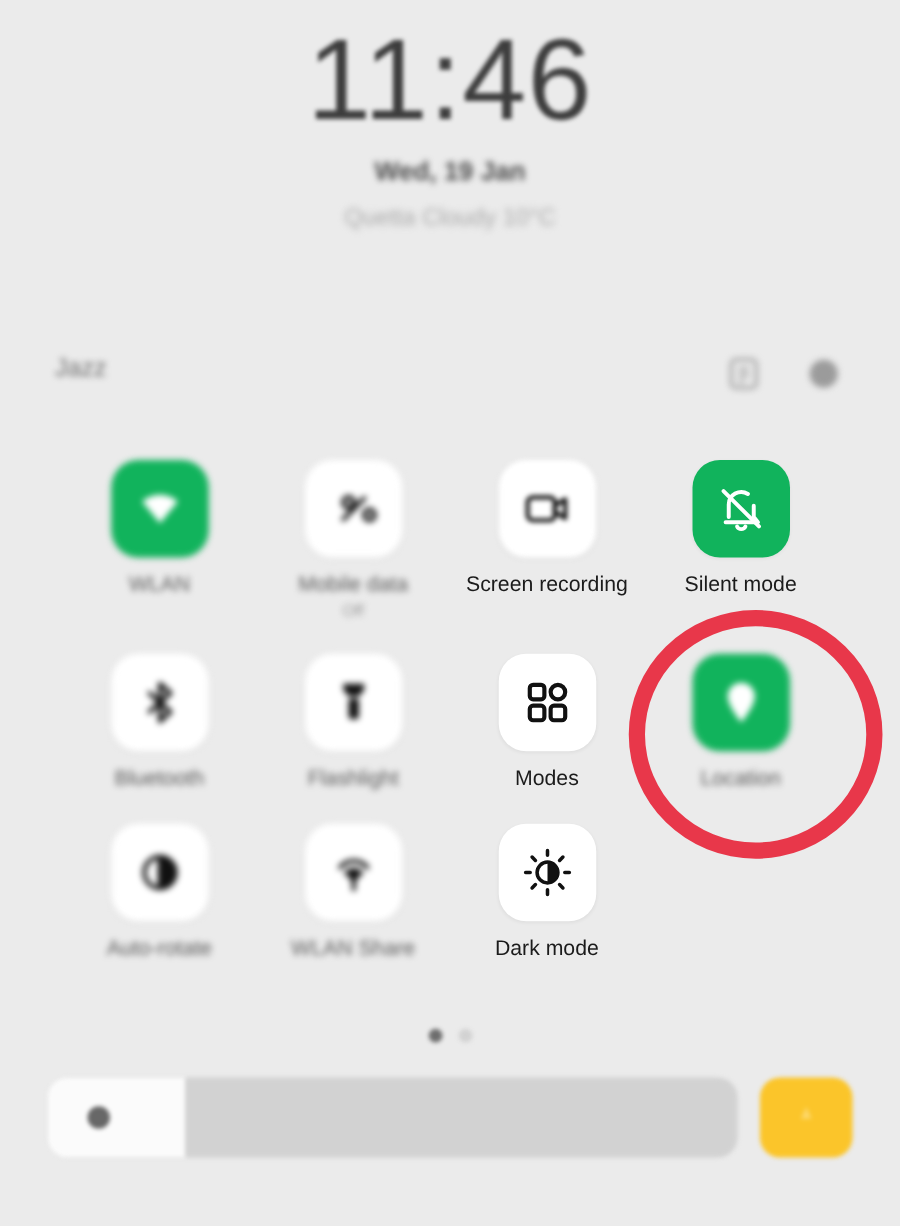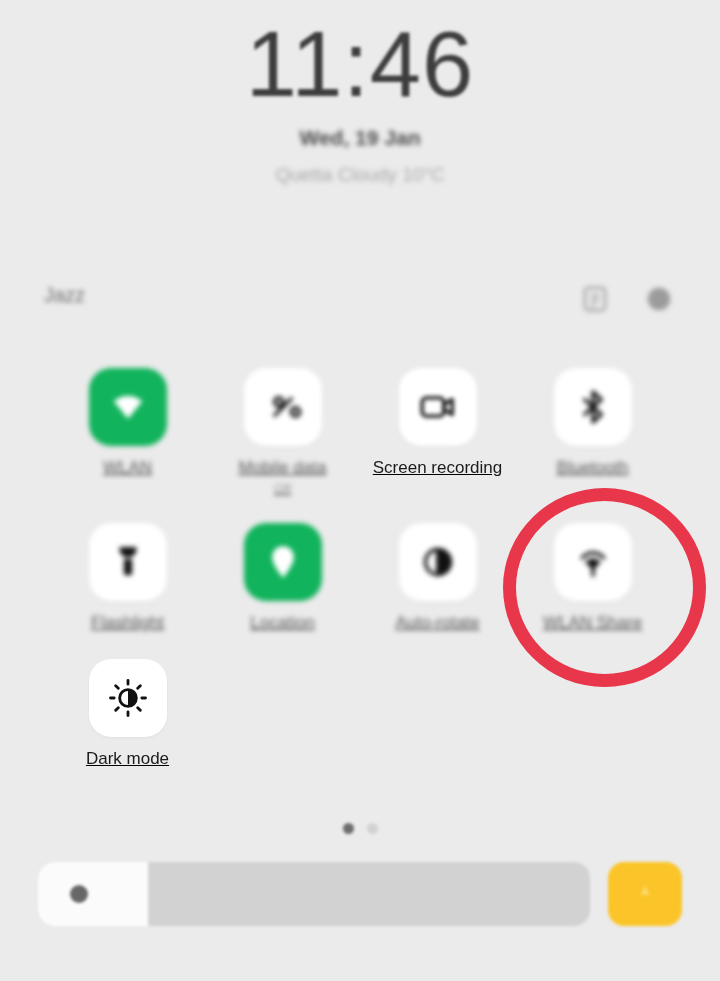--- a/index.html
+++ b/index.html
@@ -95,21 +95,20 @@
     left: 50px;
     width: 620px;
     display: grid;
     grid-template-columns: repeat(4, 1fr);
     row-gap: 27px;
   }
   .tile {
     display: flex;
     flex-direction: column;
     align-items: center;
-    text-decoration: underline;
   }
   .tile-icon {
     width: 78px;
     height: 78px;
     border-radius: 22px;
     background: #ffffff;
     display: flex;
     align-items: center;
     justify-content: center;
     box-shadow: 0 1px 3px rgba(0,0,0,0.05);
@@ -286,40 +285,66 @@
         <div class="tile-icon">
           <span class="glyph-dark" style="display:flex;color:#111111">
             <svg viewBox="0 0 24 24" fill="none" stroke="currentColor" stroke-width="2" stroke-linejoin="round">
               <rect x="2.5" y="6.5" width="13" height="11" rx="2.5"></rect>
               <path d="M15.5 10.5l5-3v9l-5-3z"></path>
             </svg>
           </span>
         </div>
         <div class="tile-label">Screen recording</div>
       </div>
+      <div class="tile">
+        <div class="tile-icon on">
+          <span class="glyph-dark" style="display:flex;color:#ffffff">
+            <svg viewBox="0 0 24 24" fill="none" stroke="currentColor" stroke-width="1.9" stroke-linecap="round" stroke-linejoin="round">
+              <path d="M6 16V10a6 6 0 0 1 9.2-5.1"></path>
+              <path d="M18 10.5V16l2 2.5H4.5"></path>
+              <path d="M10 20.5a2.2 2.2 0 0 0 4 0"></path>
+              <path d="M3.5 3.5l17 17"></path>
+            </svg>
+          </span>
+        </div>
+        <div class="tile-label">Silent mode</div>
+      </div>
       <div class="tile blurred">
         <div class="tile-icon">
           <span class="glyph-dark" style="display:flex;color:#111111">
             <svg viewBox="0 0 24 24" fill="none" stroke="currentColor" stroke-width="2" stroke-linecap="round" stroke-linejoin="round">
               <path d="M7 7.5L17 16.5 12 21V3l5 4.5L7 16.5"></path>
             </svg>
           </span>
         </div>
         <div class="tile-label">Bluetooth</div>
       </div>
       <div class="tile blurred">
         <div class="tile-icon">
           <span class="glyph-dark" style="display:flex;color:#111111">
             <svg viewBox="0 0 24 24" fill="currentColor">
               <path d="M7 3h10v3l-2.5 3H9.5L7 6z"></path>
               <rect x="9.5" y="10" width="5" height="10" rx="1.5"></rect>
             </svg>
           </span>
         </div>
         <div class="tile-label">Flashlight</div>
+      </div>
+      <div class="tile">
+        <div class="tile-icon">
+          <span class="glyph-dark" style="display:flex;color:#111111">
+            <svg viewBox="0 0 24 24" fill="none" stroke="currentColor" stroke-width="2">
+              <rect x="3.5" y="3.5" width="7" height="7" rx="1.6"></rect>
+              <circle cx="17" cy="7" r="3.5"></circle>
+              <rect x="3.5" y="13.5" width="7" height="7" rx="1.6"></rect>
+              <rect x="13.5" y="13.5" width="7" height="7" rx="1.6"></rect>
+            </svg>
+          </span>
+        </div>
+        <div class="tile-label">Modes</div>
       </div>
       <div class="tile blurred">
         <div class="tile-icon on">
           <span class="glyph-dark" style="display:flex;color:#ffffff">
             <svg viewBox="0 0 24 24" fill="currentColor">
               <path d="M12 2.5c-3.6 0-6.5 2.9-6.5 6.5 0 4.8 6.5 12.5 6.5 12.5s6.5-7.7 6.5-12.5c0-3.6-2.9-6.5-6.5-6.5z"></path>
             </svg>
           </span>
         </div>
         <div class="tile-label">Location</div>

